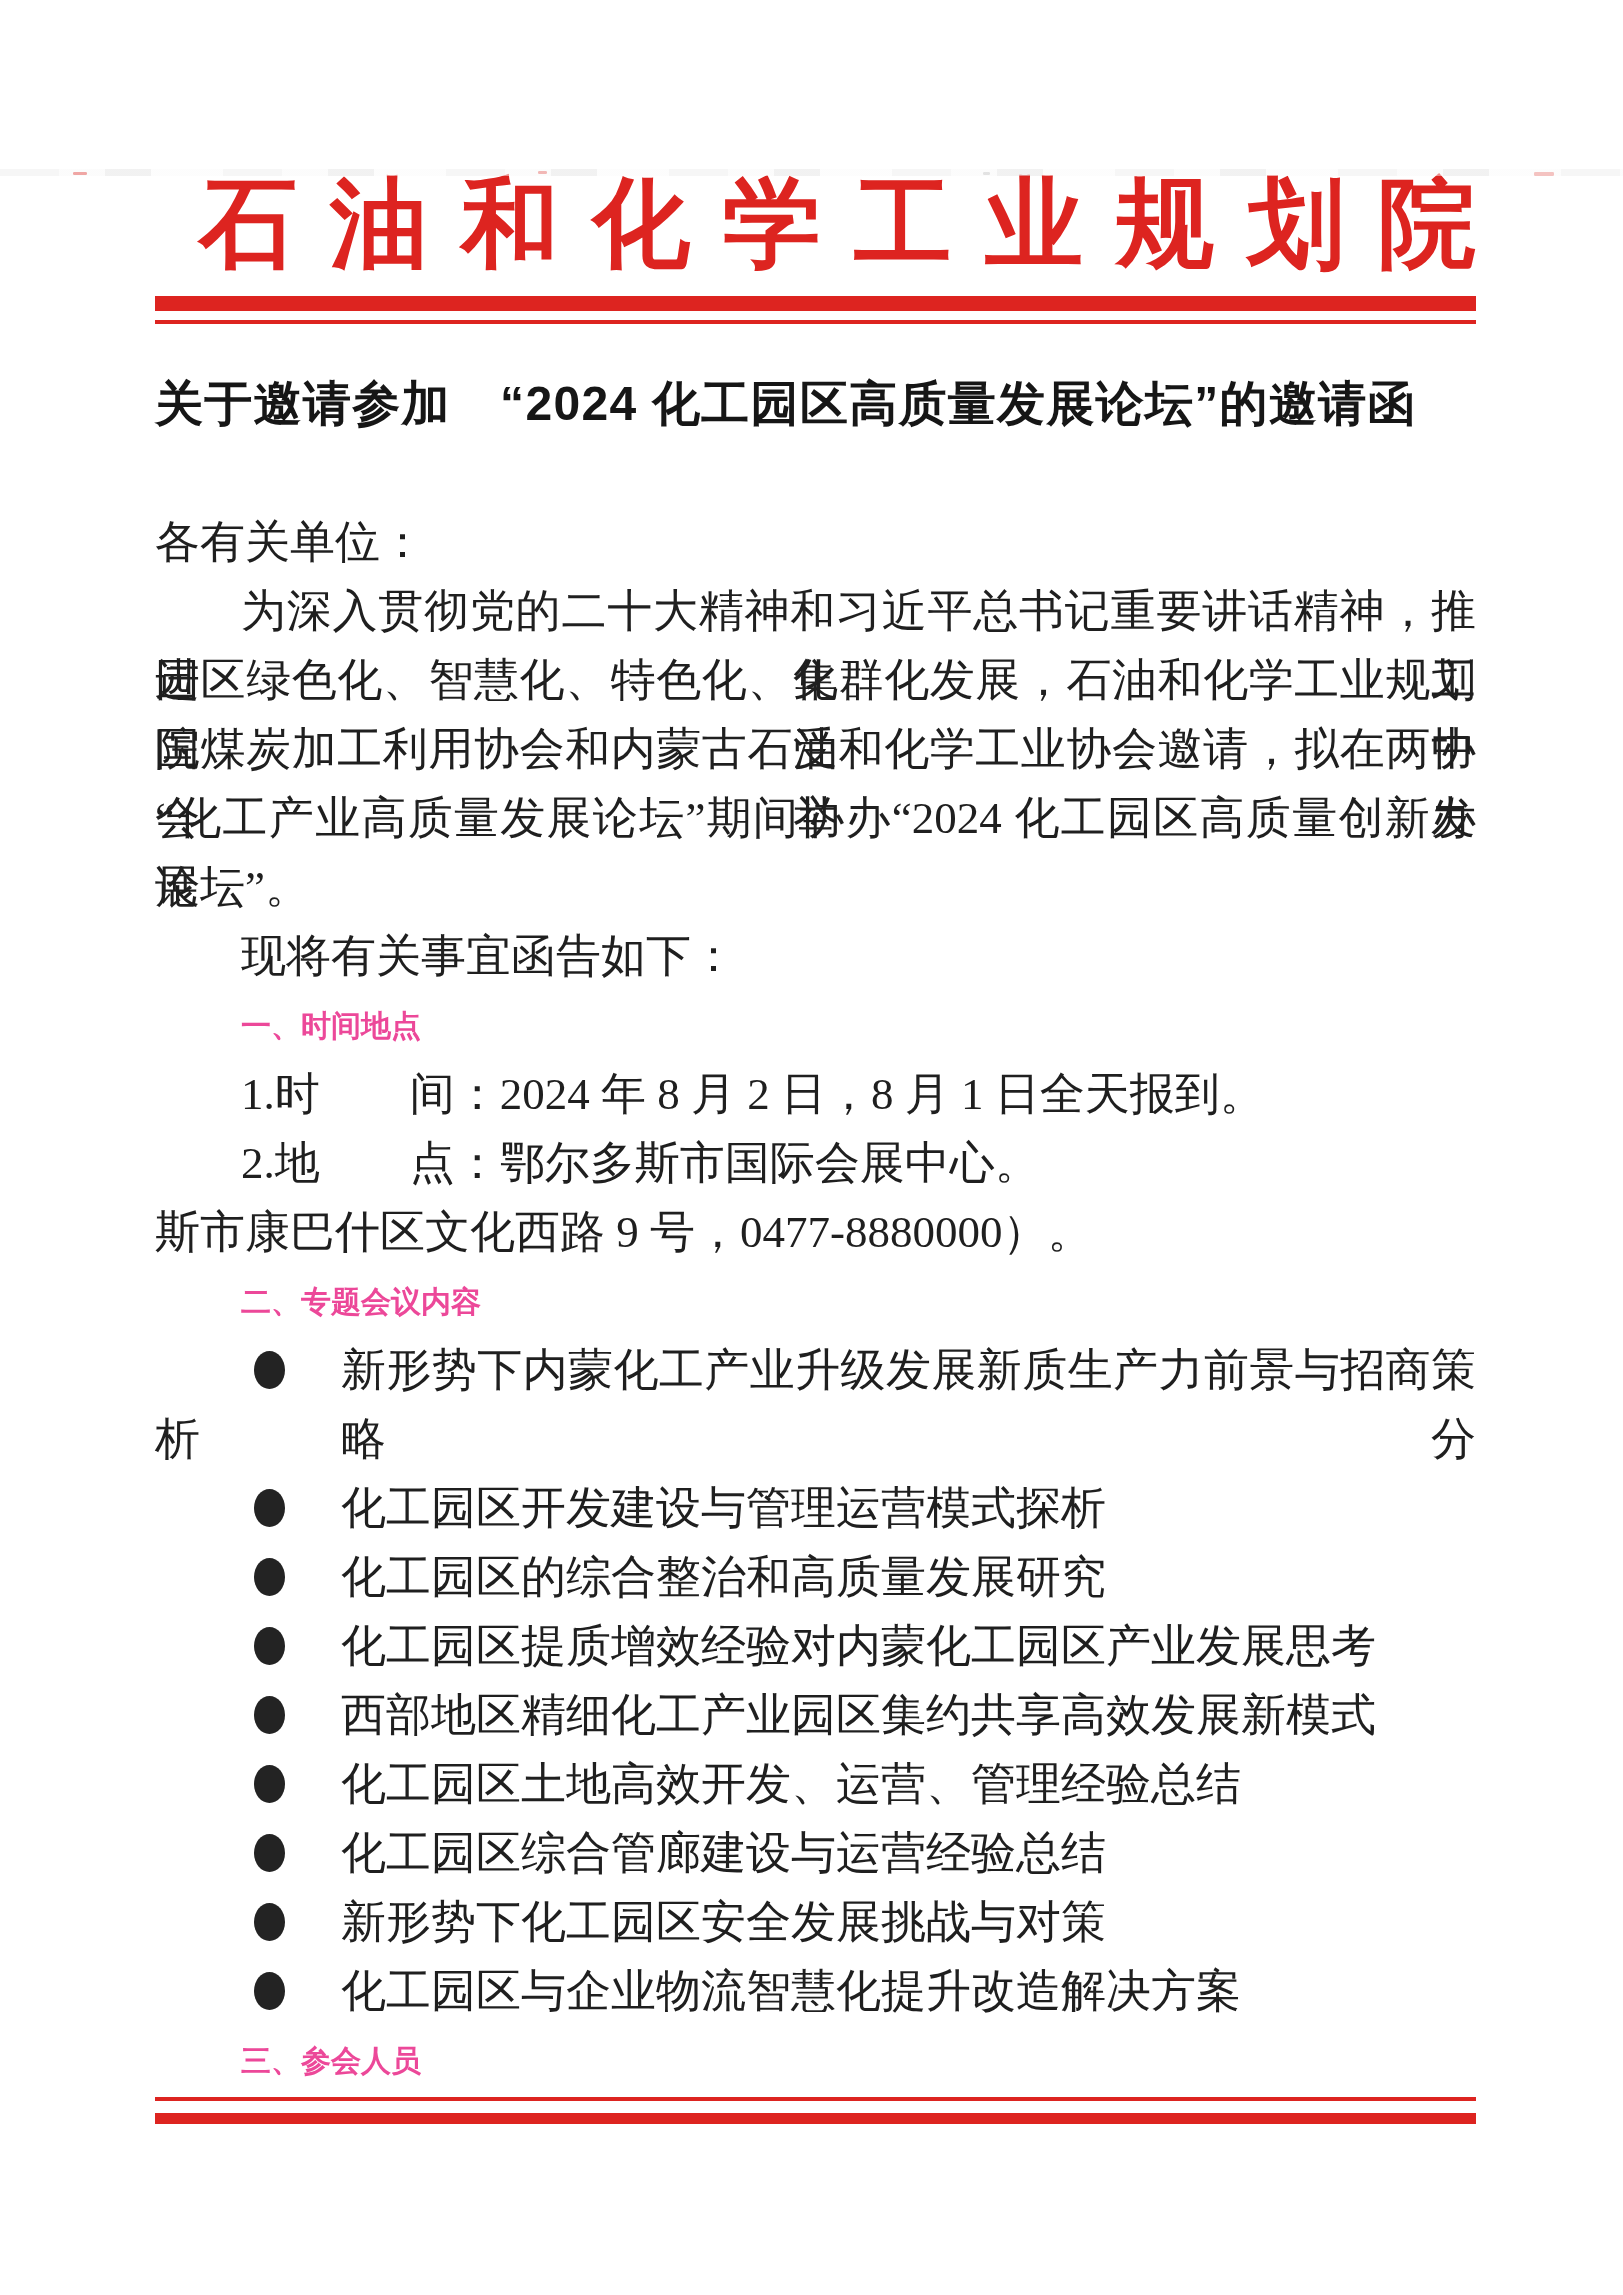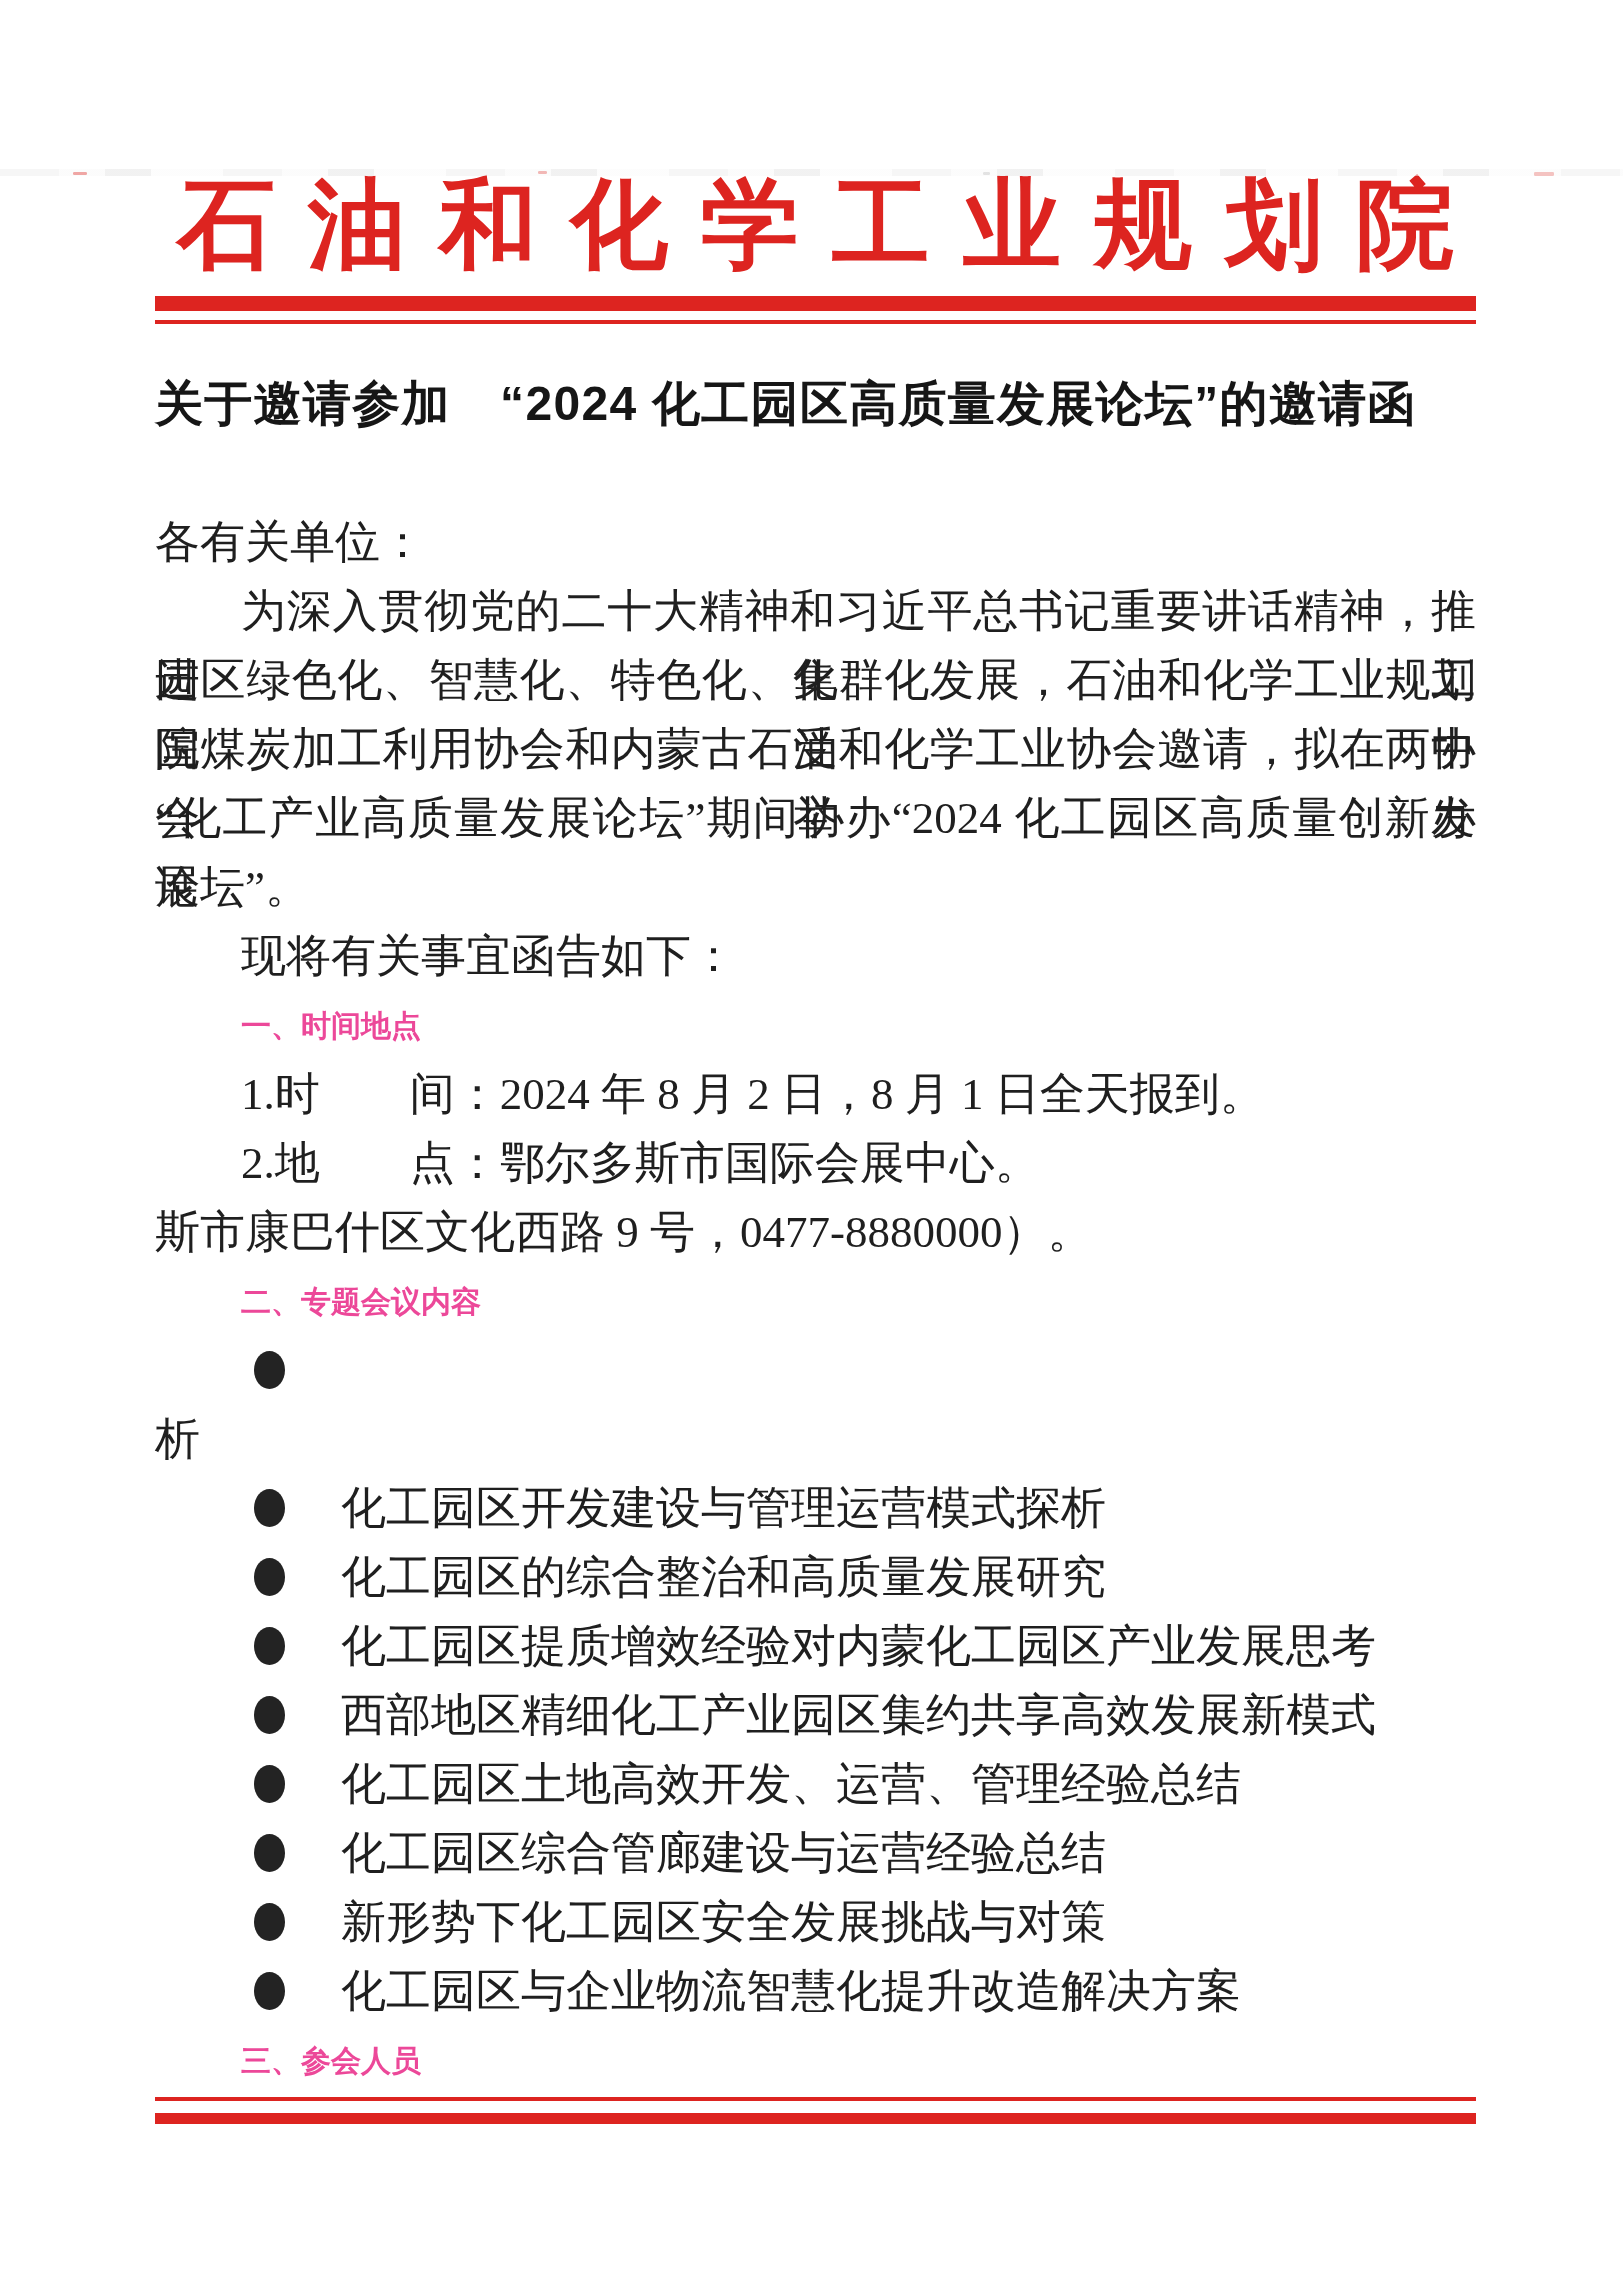--- a/index.html
+++ b/index.html
@@ -27,25 +27,25 @@
   }
 
   
   .org {
     margin: 0;
     margin-top: 169px;
     font-size: 98px;
     line-height: 110px;
     font-weight: 900;
     color: #dd2420;
-    text-align: center;
+    text-align: right;
     letter-spacing: 33px;
     margin-right: -33px;
     white-space: nowrap;
-    font-family: Liberation Sans, sans-serif;
+    font-family: Liberation Serif, serif;
   }
 
   .rule { background: #dd2420; }
   .rule.thick  { height: 15px; margin-top: 17px; }
   .rule.thin   { height: 3.9px;  margin-top: 9.2px; }
 
   
   .title {
     margin: 0;
     margin-top: 55px;
@@ -137,20 +137,21 @@
         <div class="line flush full">“化工产业高质量发展论坛”期间协办“2024 化工园区高质量创新发展</div>
         <div class="line flush">论坛”。</div>
         <div class="line indent">现将有关事宜函告如下：</div>
         <div class="line heading">一、时间地点</div>
         <div class="line indent">1.时　　间：2024 年 8 月 2 日，8 月 1 日全天报到。</div>
         <div class="line indent">2.地　　点：鄂尔多斯市国际会展中心。</div>
         <div class="line flush">斯市康巴什区文化西路 9 号，0477-8880000）。</div>
         <div class="line heading">二、专题会议内容</div>
         <div class="line bullet full">
           <span class="dot"></span>
+          <span class="text">新形势下内蒙化工产业升级发展新质生产力前景与招商策略分</span>
         </div>
         <div class="line flush">析</div>
         <div class="line bullet">
           <span class="dot"></span>
           <span class="text">化工园区开发建设与管理运营模式探析</span>
         </div>
         <div class="line bullet">
           <span class="dot"></span>
           <span class="text">化工园区的综合整治和高质量发展研究</span>
         </div>

